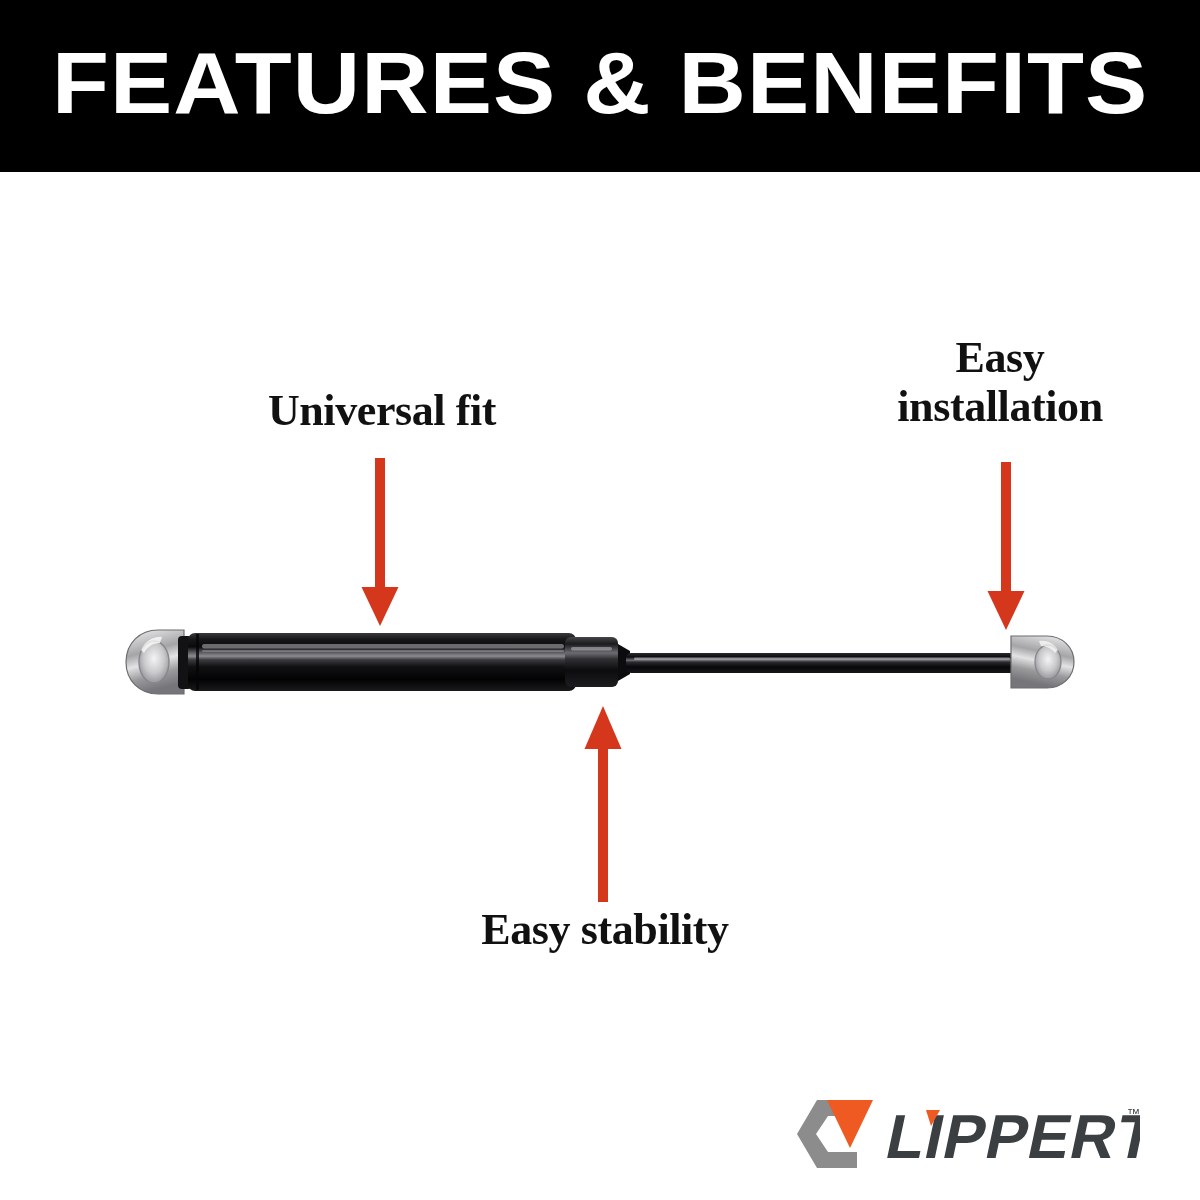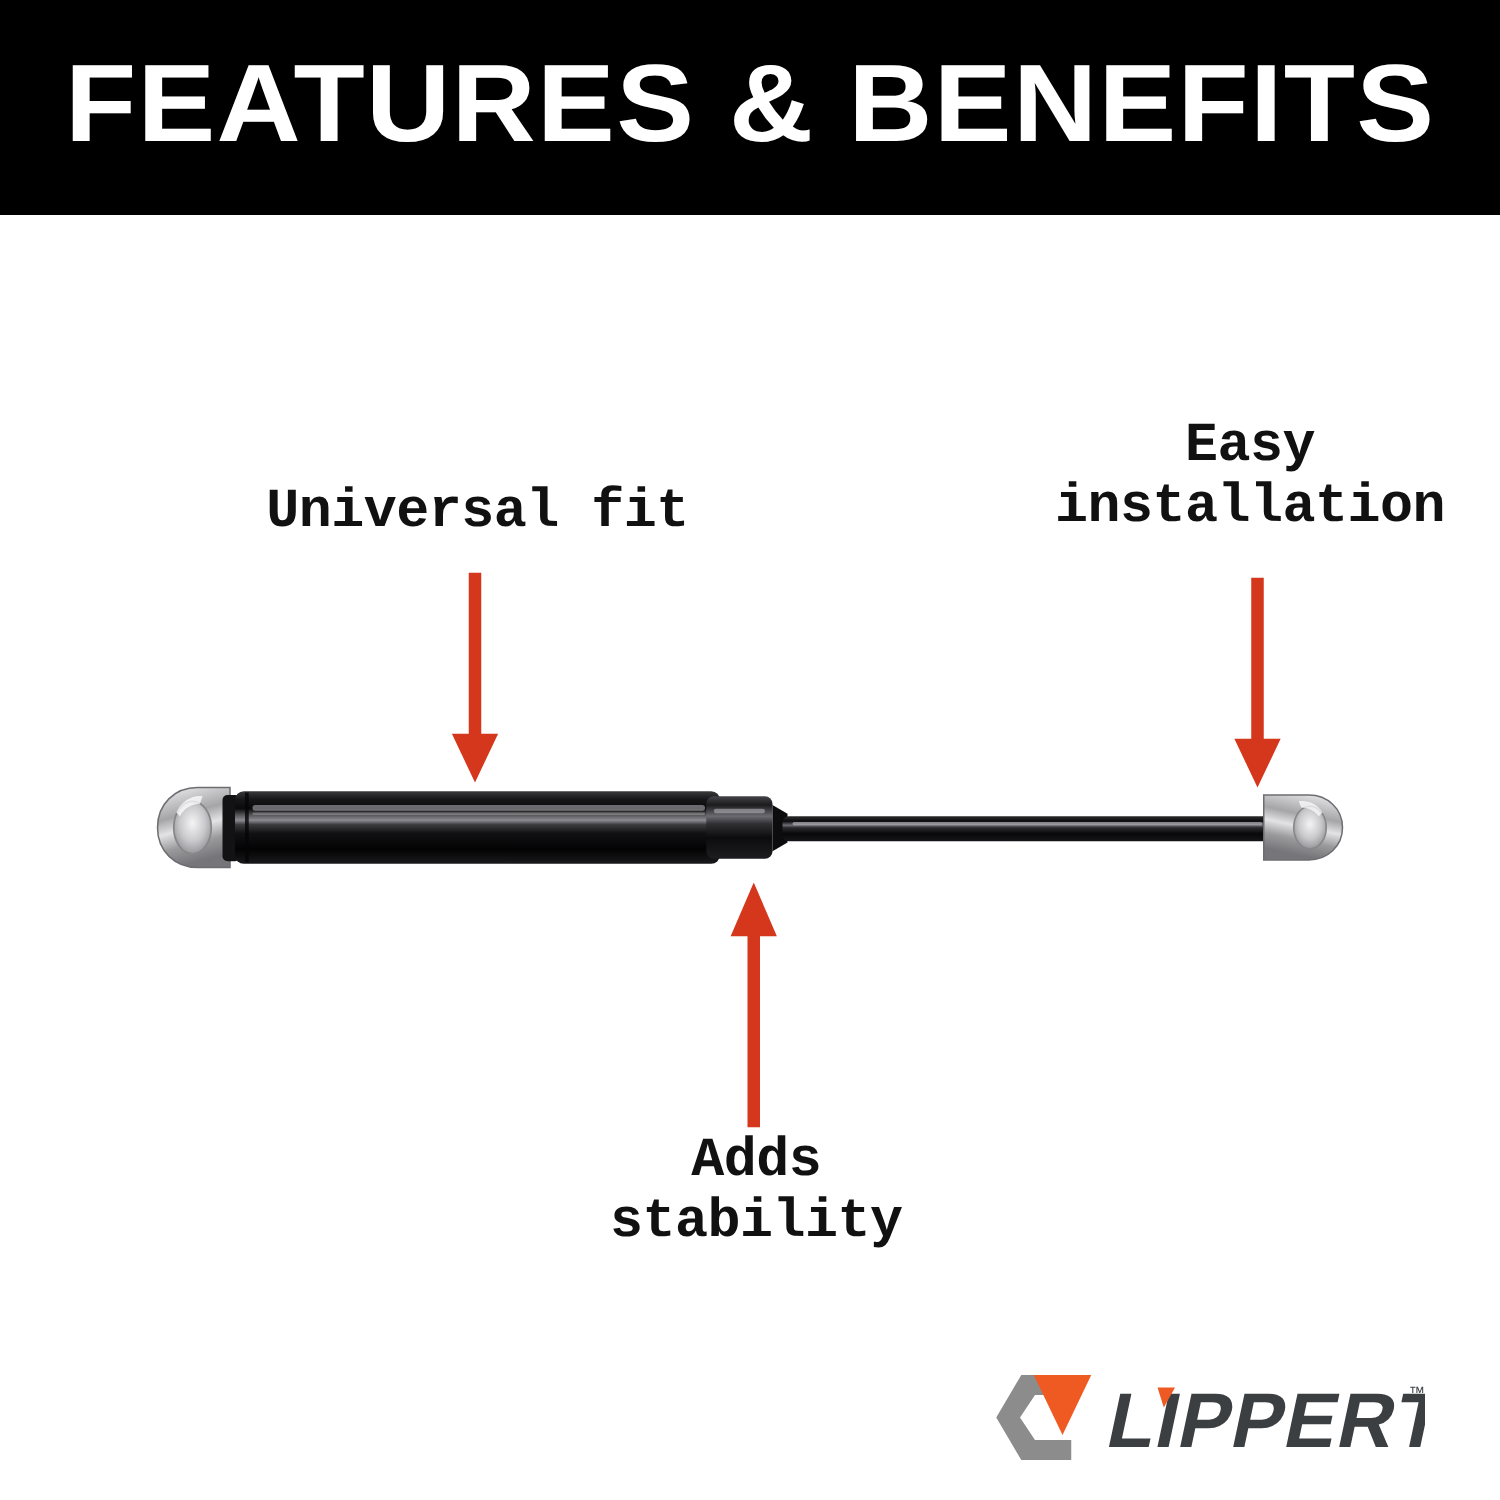--- a/index.html
+++ b/index.html
@@ -39,21 +39,21 @@
     transform: scaleX(1.06);
     transform-origin: center;
     white-space: nowrap;
     padding-bottom: 6px;
   }
 
   
   .callout-label {
     position: absolute;
     color: #111111;
-    font-family: Liberation Mono, monospace;
+    font-family: Liberation Serif, serif;
     font-weight: 700;
     font-size: 44px;
     line-height: 1.12;
     letter-spacing: -0.4px;
     white-space: pre-line;
     text-align: center;
   }
   #label-universal-fit {
     left: 192px;
     top: 386px;
@@ -131,21 +131,21 @@
 <svg class="arrow" id="arrow-easy-installation" viewBox="0 0 56 168">
   <rect x="23" y="0" width="10" height="137" fill="#d4371c"></rect>
   <polygon points="28,168 9.5,129 46.5,129" fill="#d4371c"></polygon>
 </svg>
 
 <svg class="arrow" id="arrow-adds-stability" viewBox="0 0 56 196">
   <rect x="23" y="34" width="10" height="162" fill="#d4371c"></rect>
   <polygon points="28,0 9.5,43 46.5,43" fill="#d4371c"></polygon>
 </svg>
 
-<div class="callout-label" id="label-adds-stability">Adds stability</div>
+<div class="callout-label" id="label-adds-stability">Easy stability</div>
 
 <svg id="product-gas-strut" viewBox="0 0 980 125">
   <defs>
 
     <linearGradient id="bodyGrad" x1="0" y1="0" x2="0" y2="1">
       <stop offset="0%" stop-color="#3a3a3c"></stop>
       <stop offset="11%" stop-color="#17171a"></stop>
       <stop offset="24%" stop-color="#0a0a0c"></stop>
       <stop offset="33%" stop-color="#57575c"></stop>
       <stop offset="40%" stop-color="#8b8b91"></stop>

